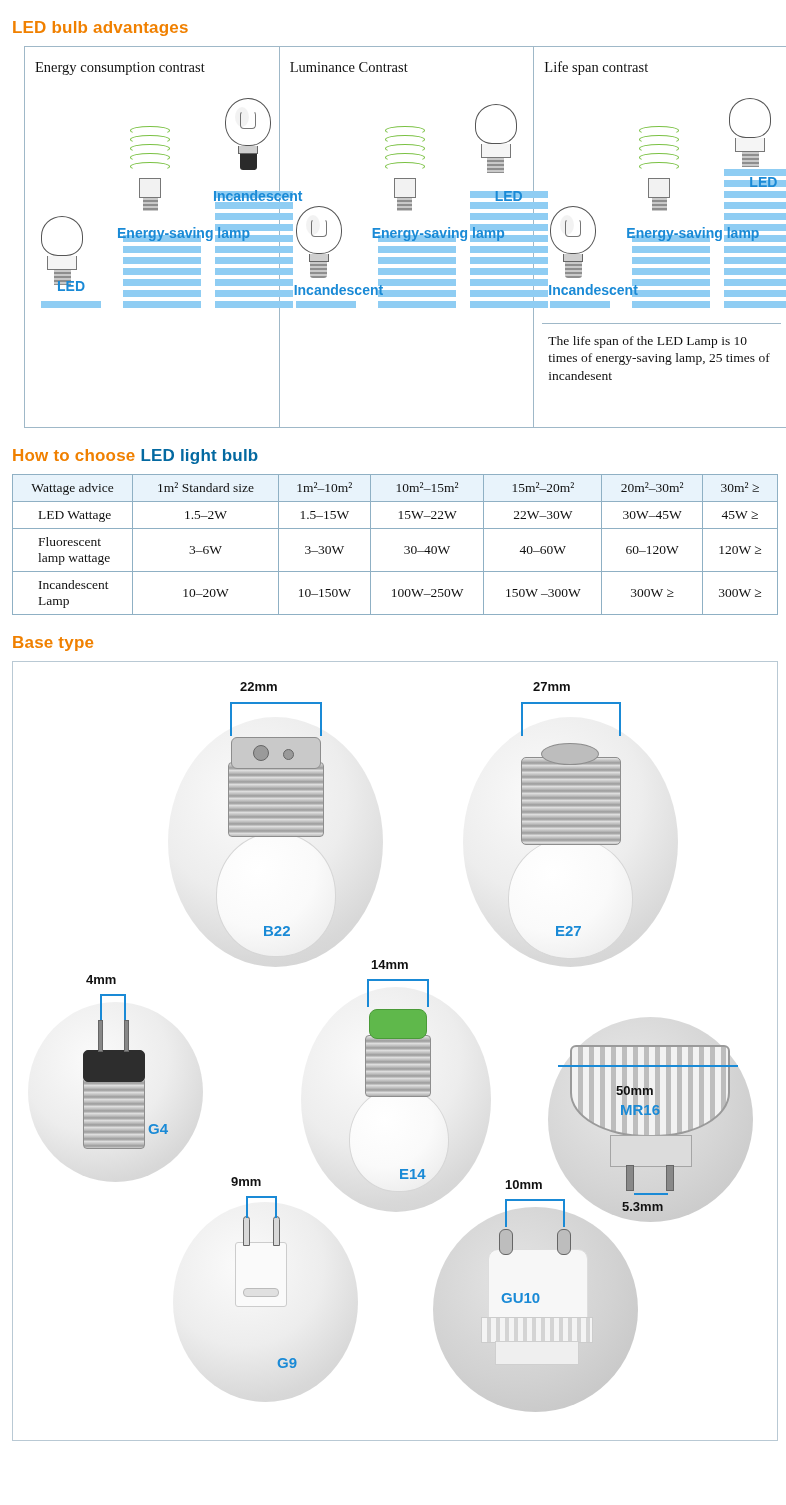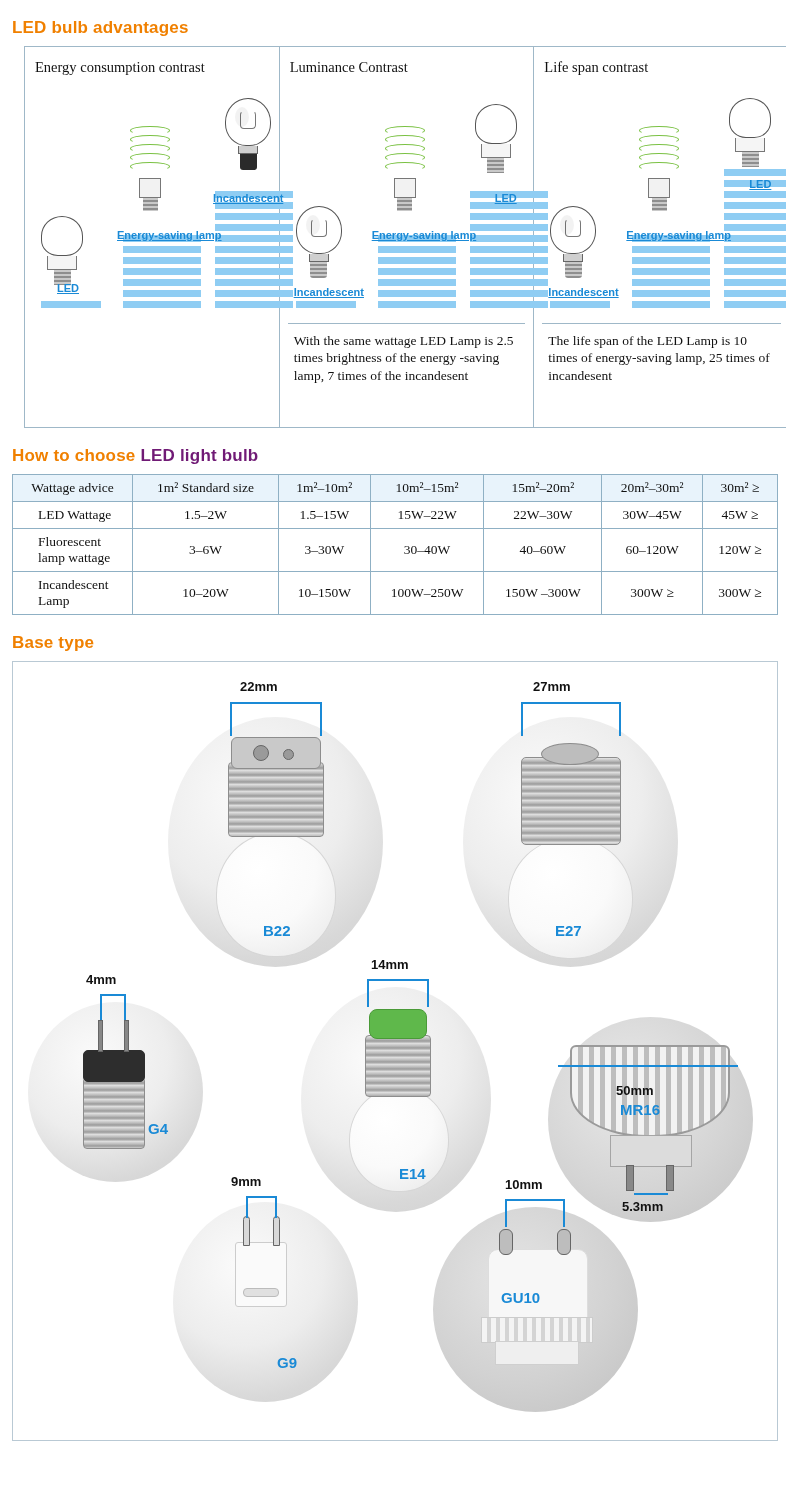--- a/index.html
+++ b/index.html
@@ -15,21 +15,21 @@
   .page { width:786px; position:relative; padding: 0 8px; }
 
   
   .section-title {
     font-size: 17px;
     font-weight: bold;
     color: #f08000;
     margin: 18px 0 8px 4px;
     letter-spacing: .2px;
   }
-  .section-title .accent { color:#701a75; }
+  .section-title .accent { color:#0369a1; }
 
   
   .adv-panel {
     border: 1px solid #9fb8c8;
     display: flex;
     height: 382px;
     margin-left: 16px;
     width: 766px;
   }
   .adv-col {
@@ -59,25 +59,24 @@
     position: absolute;
     left: 8px; right: 8px; bottom: 8px;
     height: 96px;
   }
 
   
   .bars { position:absolute; display:flex; flex-direction:column-reverse; gap:4px; }
   .bars i { display:block; height:7px; background:#8fcdf3; }
   .bar-label {
     position:absolute;
-    font-size: 11px;
+    font-size: 14px;
     font-weight: bold;
     color:#1a8ad6;
     white-space: nowrap;
-    text-decoration: underline;
   }
 
   
   .bulb { position:absolute; }
   .bulb .glass {
     width: 46px; height: 48px; border-radius: 50% 50% 46% 46%;
     border: 1.4px solid #555; background: #fff; position: relative;
   }
   .bulb .glass:after {
     content:""; position:absolute; left:9px; top:8px; width:14px; height:20px;
@@ -306,21 +305,20 @@
             <i></i>
             <i></i>
             <i></i>
             <i></i>
         </div>
 
         <div class="bar-label" style="left:4px; bottom:28px;">Incandescent</div>
         <div class="bar-label" style="left:82px; bottom:85px;">Energy-saving lamp</div>
         <div class="bar-label" style="left:205px; bottom:122px;">LED</div>
       </div>
-      <div class="adv-note">With the same wattage LED Lamp is 2.5 times brightness of the energy -saving lamp, 7 times of the incandesent</div>
     </div>
 
     <div class="adv-col">
       <div class="adv-head">Life span contrast</div>
       <div class="adv-graphic">
         <div class="bulb" style="left:6px; top:130px;">
           <div class="glass">
               <div class="fil"></div>
             </div>
           <div class="neck"></div>

